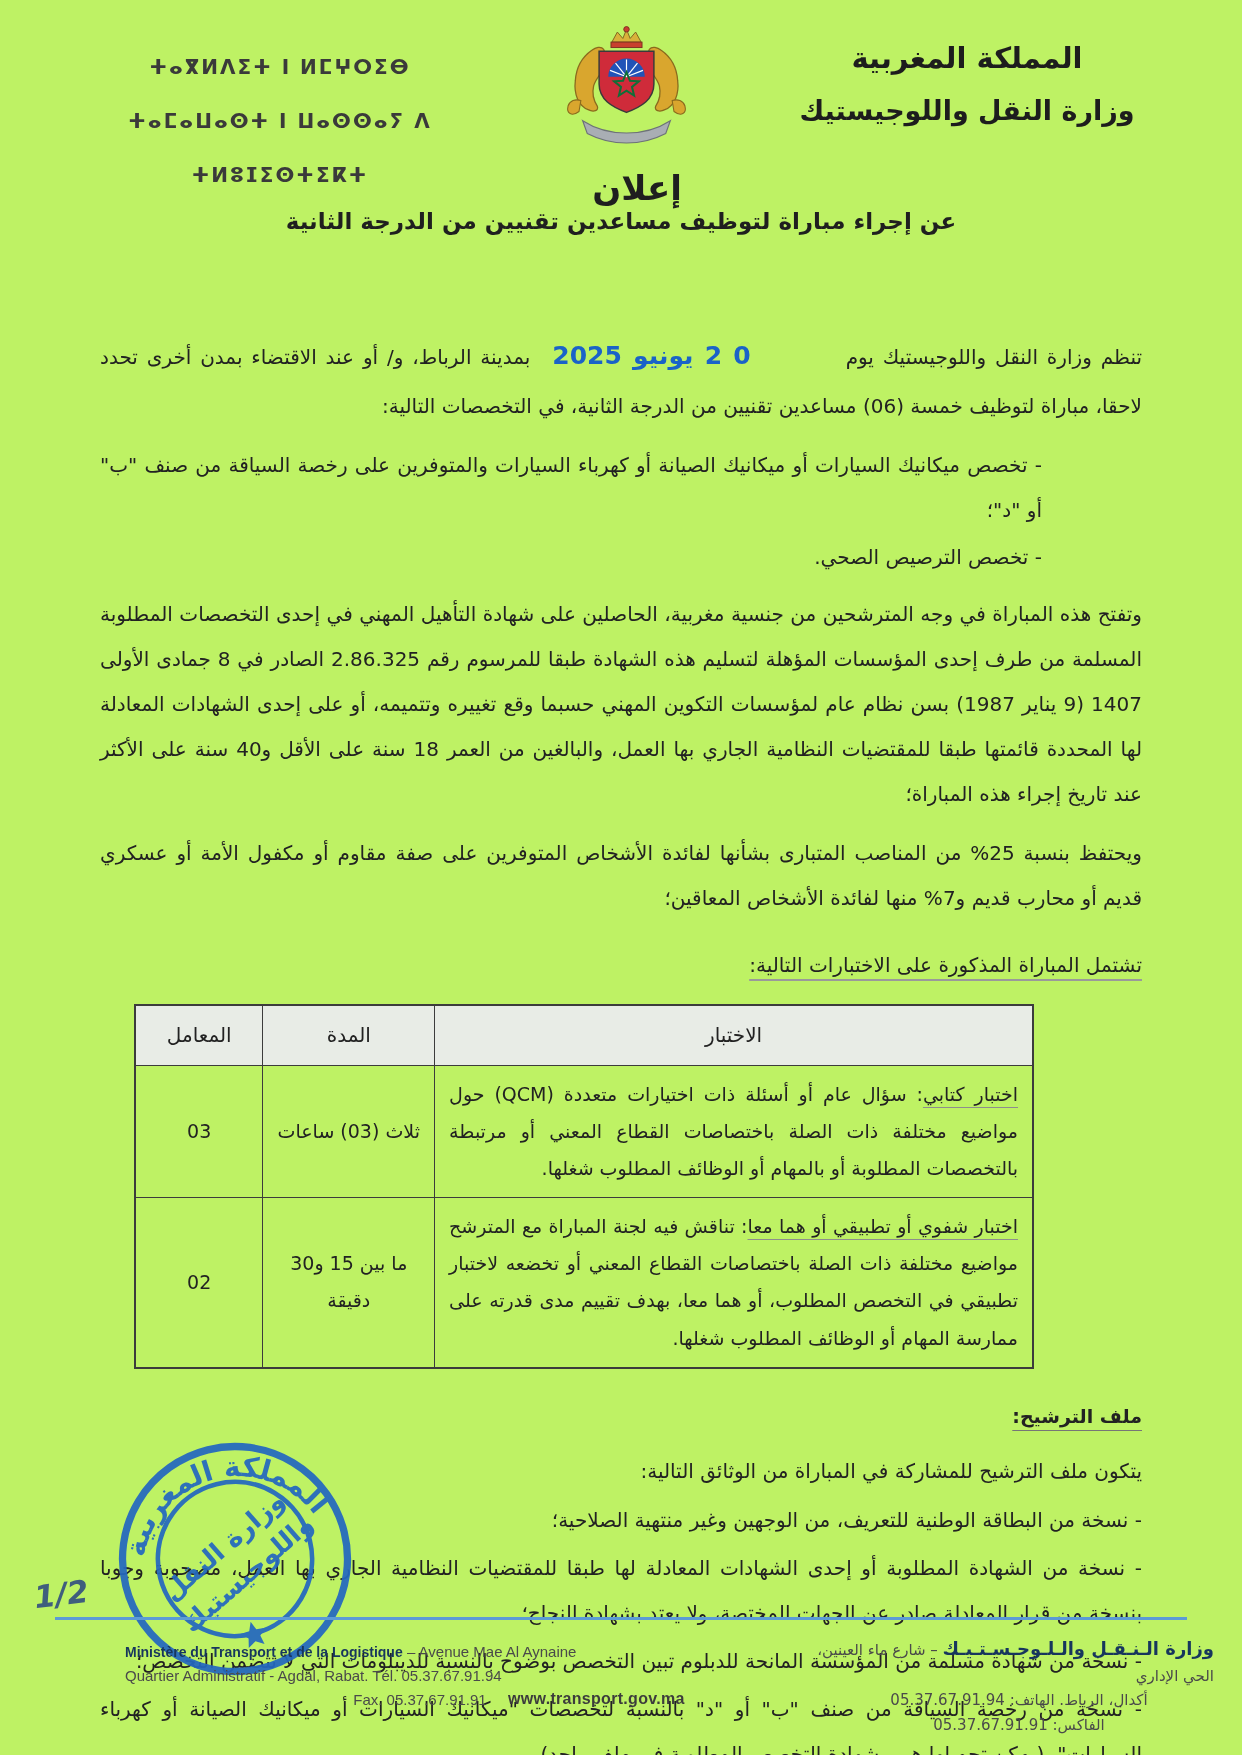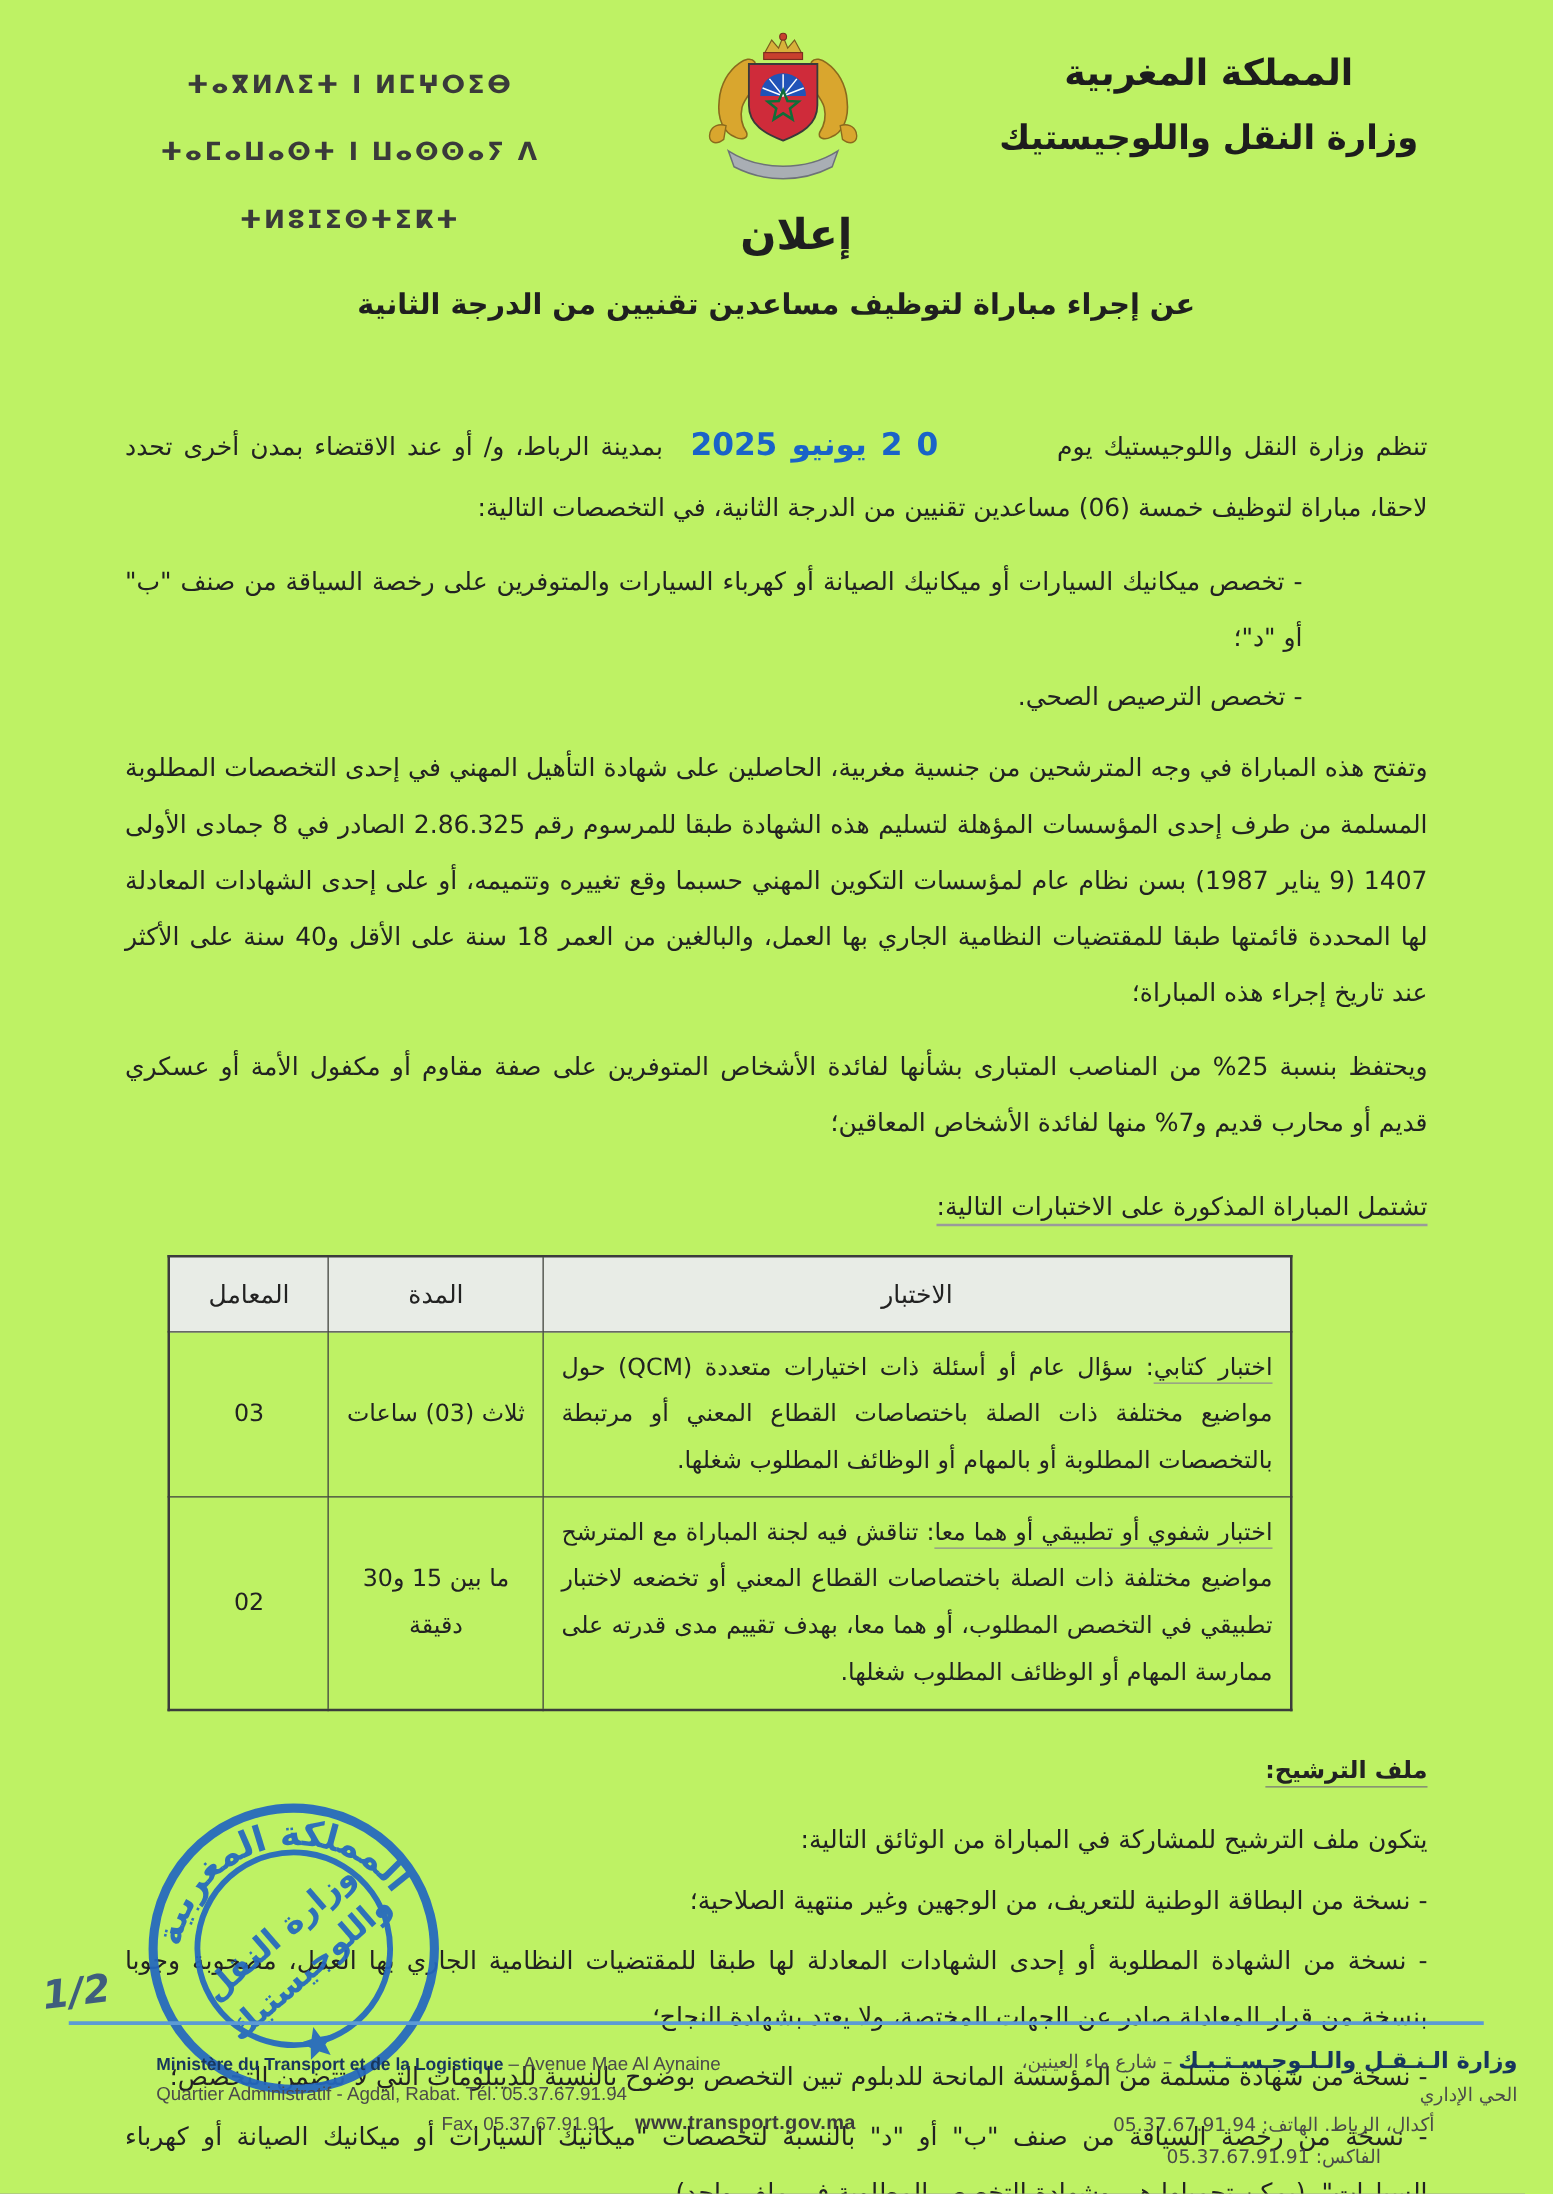--- a/index.html
+++ b/index.html
@@ -17,21 +17,21 @@
   .doc-header{position:absolute; top:22px; left:95px; right:95px; height:130px;
     display:flex; justify-content:space-between; align-items:flex-start;}
   .tifinagh-block{margin-top:18px; width:370px; text-align:center;
     font-weight:bold; color:#3a3a3a; font-size:20px; letter-spacing:2px; line-height:2.7;}
   .coat{width:185px; margin-top:0;}
   .ar-header{width:360px; text-align:center; font-weight:bold; color:#1d1d1d;
     font-size:29px; line-height:1.85; margin-top:10px;}
   .ar-header .ar-ministry{font-size:27px;}
   
   .title-block{position:absolute; top:168px; left:0; width:100%; text-align:center;}
-  .doc-title{font-size:34px; font-weight:bold; margin-bottom:23px;padding-left:32px;}
+  .doc-title{font-size:34px; font-weight:bold; margin-bottom:0;padding-left:32px;}
   .doc-subtitle{font-size:23px; font-weight:bold;}
   
   .body{position:absolute; top:328px; left:100px; width:1042px; direction:rtl;
     font-size:20px; line-height:2.25; text-align:justify; color:#222;}
   .para{margin-bottom:14px;}
   .date-stamp{color:var(--date-blue); font-weight:bold; font-size:25px;
     margin-right:95px; margin-left:22px; white-space:nowrap;}
   .date-stamp .d{letter-spacing:7px;}
   .specialties{padding-right:100px; margin-bottom:12px;}
   .bullet-line{margin-bottom:2px;}

